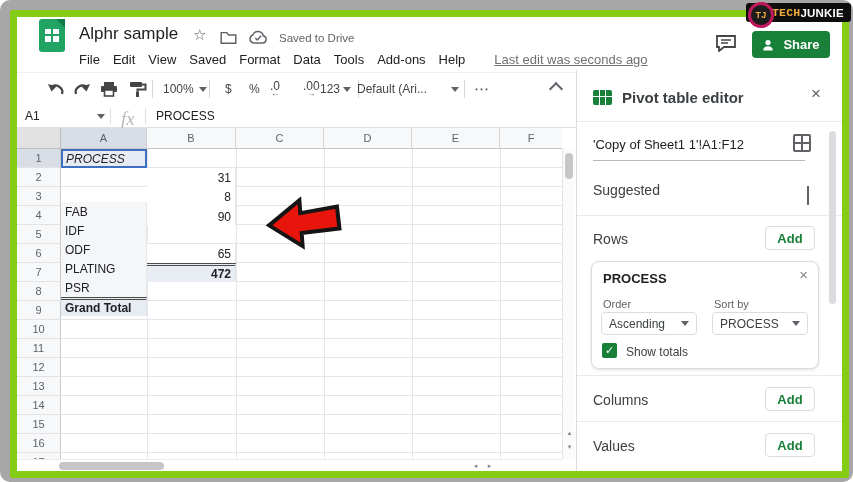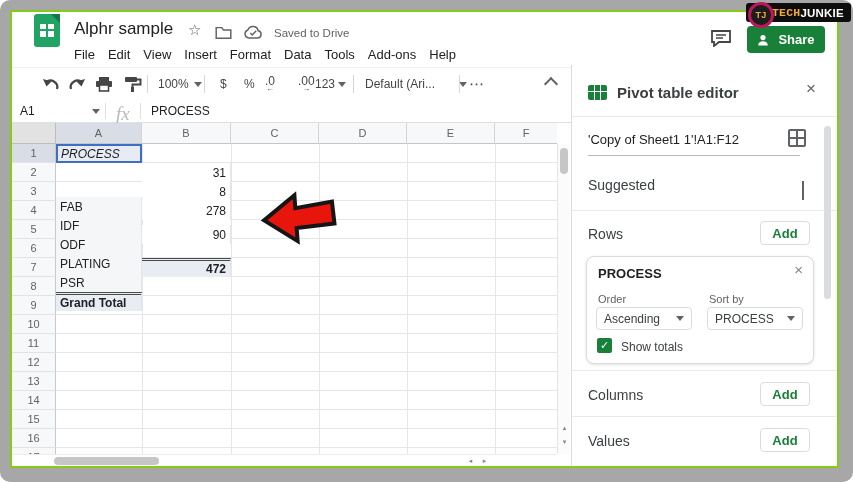--- a/index.html
+++ b/index.html
@@ -1,20 +1,20 @@
 <!DOCTYPE html>
 <html style="--accent-green: #188038; --sheets-green: #21a364; --pivot-header-bg: #7892b8; --pivot-total-bg: #e8edf4; --selection-blue: #3f6fc1; --arrow-red: #e8150d; --brand-gold: #f0a93b;"><head>
 <meta charset="utf-8">
 <style>
   html,body{margin:0;padding:0;}
   body{width:853px;height:482px;position:relative;overflow:hidden;background:#fff;
        font-family:"Liberation Sans",sans-serif;-webkit-font-smoothing:antialiased;}
   .frame{position:absolute;inset:0;background:#a7a7a7;border-radius:10px;}
   .app{position:absolute;left:10px;top:10px;width:825px;height:454px;background:#fff;
-       border:2px solid #84cc16;border-radius:2px;text-decoration:underline;}
+       border:7px solid #84cc16;border-radius:2px;text-decoration:underline;}
   .abs{position:absolute;}
   
   .sheets-logo{left:22px;top:2px;width:26px;height:33px;background:var(--sheets-green,#21a364);border-radius:3px;}
   .sheets-logo .fold{position:absolute;right:0;top:0;width:0;height:0;
       border-left:9px solid transparent;border-top:9px solid #0e7a49;}
   .sheets-logo .grid{position:absolute;left:6px;top:10px;width:14px;height:13px;background:#fff;
       background-image:linear-gradient(to right,transparent 0 6px,var(--sheets-green,#21a364) 6px 8px,transparent 8px),
                        linear-gradient(to bottom,transparent 0 5px,var(--sheets-green,#21a364) 5px 7px,transparent 7px);}
   .doc-title{left:62px;top:7px;font-size:17px;color:#202124;}
   .tb-ic{top:11px;font-size:15px;color:#5f6368;line-height:14px;}
@@ -128,26 +128,27 @@
         <path d="M6 14h10a4 4 0 0 0 .8-7.9 6 6 0 0 0-11.5-.8A4.5 4.5 0 0 0 6 14z" fill="none" stroke="#5f6368" stroke-width="1.6"></path>
         <path d="M8 8.5l2.2 2.2L14.5 6" stroke="#5f6368" stroke-width="1.6" fill="none"></path>
       </svg>
   </div>
   <div class="abs saved">Saved to Drive</div>
 
   <div class="abs menu">
     <span>File</span>
     <span>Edit</span>
     <span>View</span>
-    <span>Insert</span>
+    <span>Saved</span>
     <span>Format</span>
     <span>Data</span>
     <span>Tools</span>
     <span>Add-ons</span>
     <span>Help</span>
+    <span class="last-edit">Last edit was seconds ago</span>
   </div>
 
   <div class="abs comment">
     <svg width="22" height="18" viewBox="0 0 22 18">
         <path d="M2 2h18v11H9l-5 4v-4H2z" fill="none" stroke="#454545" stroke-width="1.8"></path>
         <path d="M6 6h10M6 9h7" stroke="#454545" stroke-width="1.6"></path>
       </svg>
   </div>
   <div class="abs share">
     <span>
@@ -204,21 +205,21 @@
       <span class="fmtcol">
           <span>.00</span>
           <span class="mini">→</span>
         </span>
     </span>
     <span class="ti" style="left:303px;gap:3px">
       <span>123</span>
       <span class="tri"></span>
     </span>
     <span class="tdiv" style="left:341px"></span>
-    <span class="ti" style="left:353px;gap:24px">
+    <span class="ti" style="left:340px;gap:24px">
       <span>Default (Ari...</span>
       <span class="tri"></span>
     </span>
     <span class="tdiv" style="left:447px"></span>
     <span class="ti" style="left:457px;font-size:15px;letter-spacing:1px">⋯</span>
     <span class="ti" style="left:534px">
         <span class="chev-up"></span>
       </span>
   </div>
 
@@ -268,22 +269,23 @@
 
     <div class="pcell a1">PROCESS</div>
 
     <div class="pcell pa" style="top:19px">FAB</div>
     <div class="pcell pb" style="top:19px">31</div>
     <div class="pcell pa" style="top:38px">IDF</div>
     <div class="pcell pb" style="top:38px">8</div>
     <div class="pcell pa" style="top:57px">ODF</div>
     <div class="pcell pb" style="top:57px">278</div>
     <div class="pcell pa" style="top:76px">PLATING</div>
-    <div class="pcell pb" style="top:81px">90</div>
+    <div class="pcell pb" style="top:58px">90</div>
     <div class="pcell pa" style="top:95px">PSR</div>
+    <div class="pcell pb" style="top:95px">65</div>
     <div class="pcell pa trow" style="top:114px">Grand Total</div>
     <div class="pcell pb trow" style="top:114px">472</div>
   </div>
 
   <div class="abs red-arrow">
     <svg width="78" height="60" viewBox="0 0 78 60">
       <polygon points="4,30 36,7 36,20 73,16 74,38 36,40 36,53" fill="var(--arrow-red,#e8150d)" stroke="#151515" stroke-width="4" transform="rotate(-4 38 30)"></polygon>
     </svg>
   </div>
 

